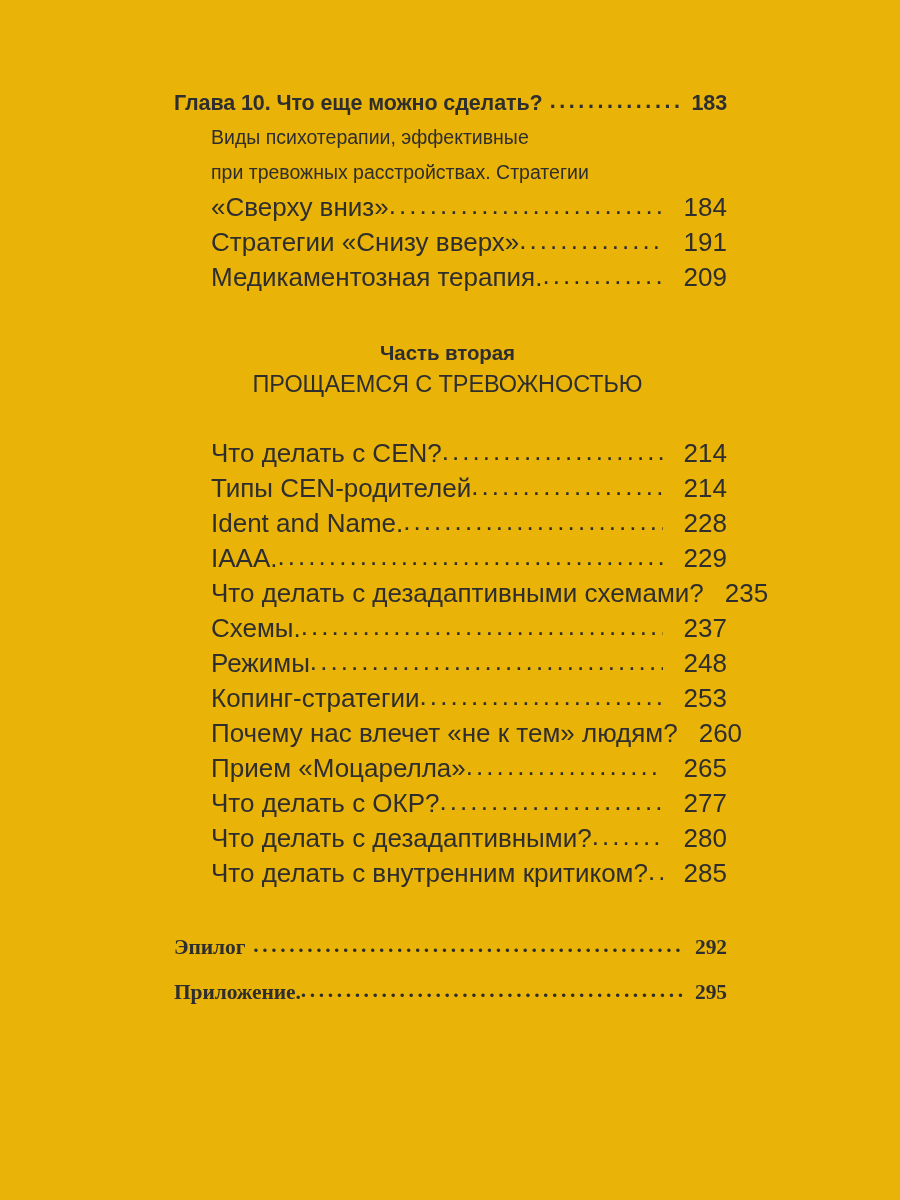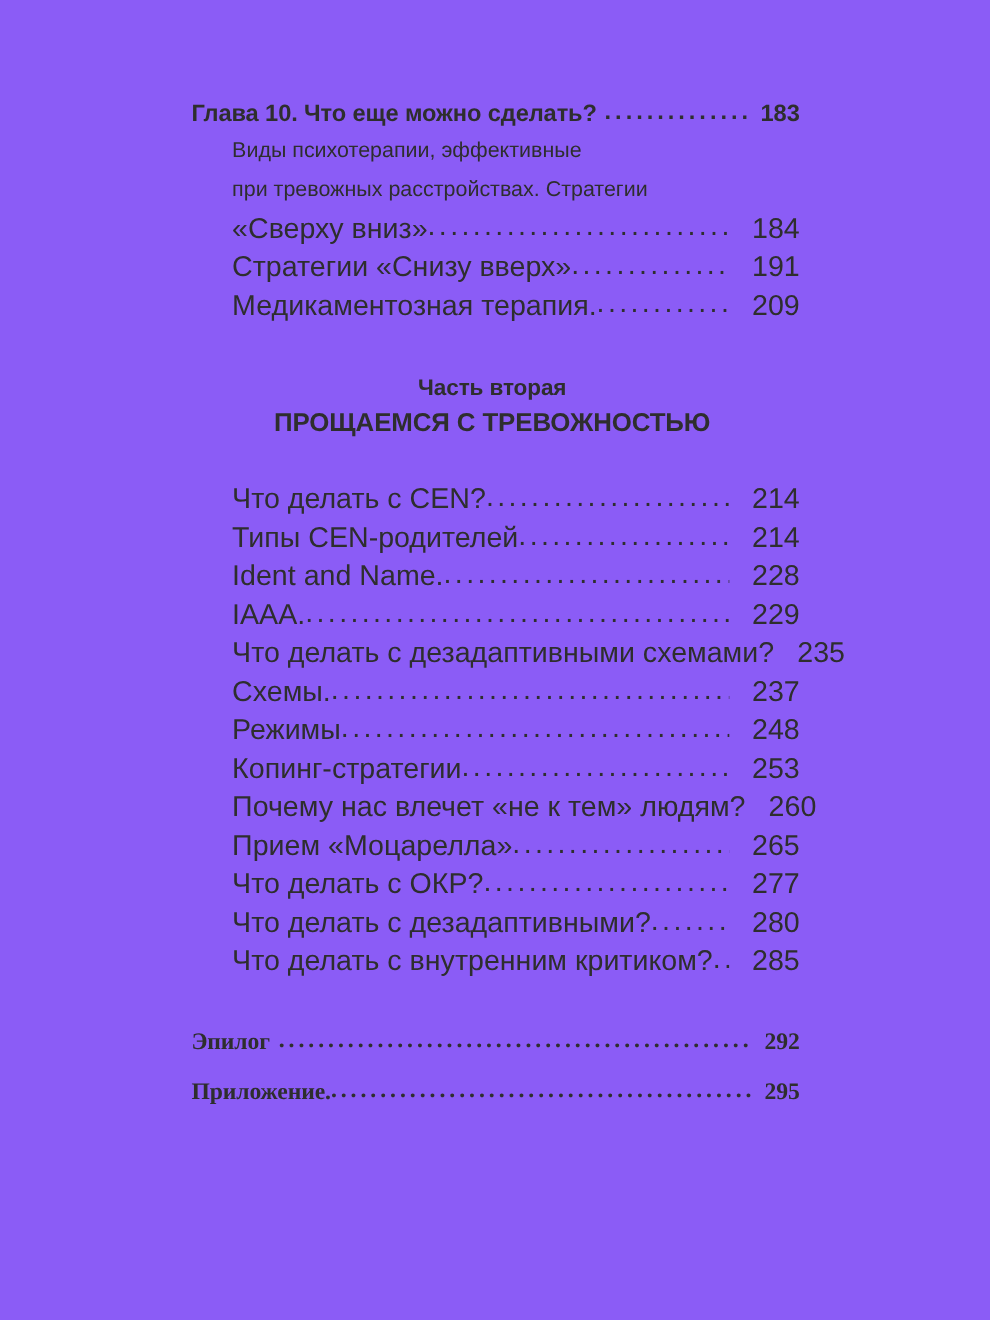--- a/index.html
+++ b/index.html
@@ -14,21 +14,21 @@
     font-family: "Liberation Sans", "DejaVu Sans", sans-serif;
     color: #2e2e2e;
     -webkit-font-smoothing: antialiased;
     overflow: hidden;
   }
 
   .page {
     position: relative;
     width: 900px;
     height: 1200px;
-    background: #8b5cf6;
+    background: #eab308;
     box-sizing: border-box;
   }
 
   .toc {
     position: absolute;
     left: 174px;
     top: 86px;
     width: 553px;
   }
 
@@ -113,21 +113,21 @@
     margin-left: -6px;
   }
   .part-heading .part-label {
     font-weight: bold;
     font-size: 20.5px;
     line-height: 30px;
     letter-spacing: -0.1px;
     margin-top: 36px;
   }
   .part-heading .part-title {
-    font-weight: bold;
+    font-weight: normal;
     font-size: 23.5px;
     line-height: 32px;
     letter-spacing: -0.1px;
   }
 
   
   .backmatter {
     margin-top: 34px;
   }
   .row.back {

